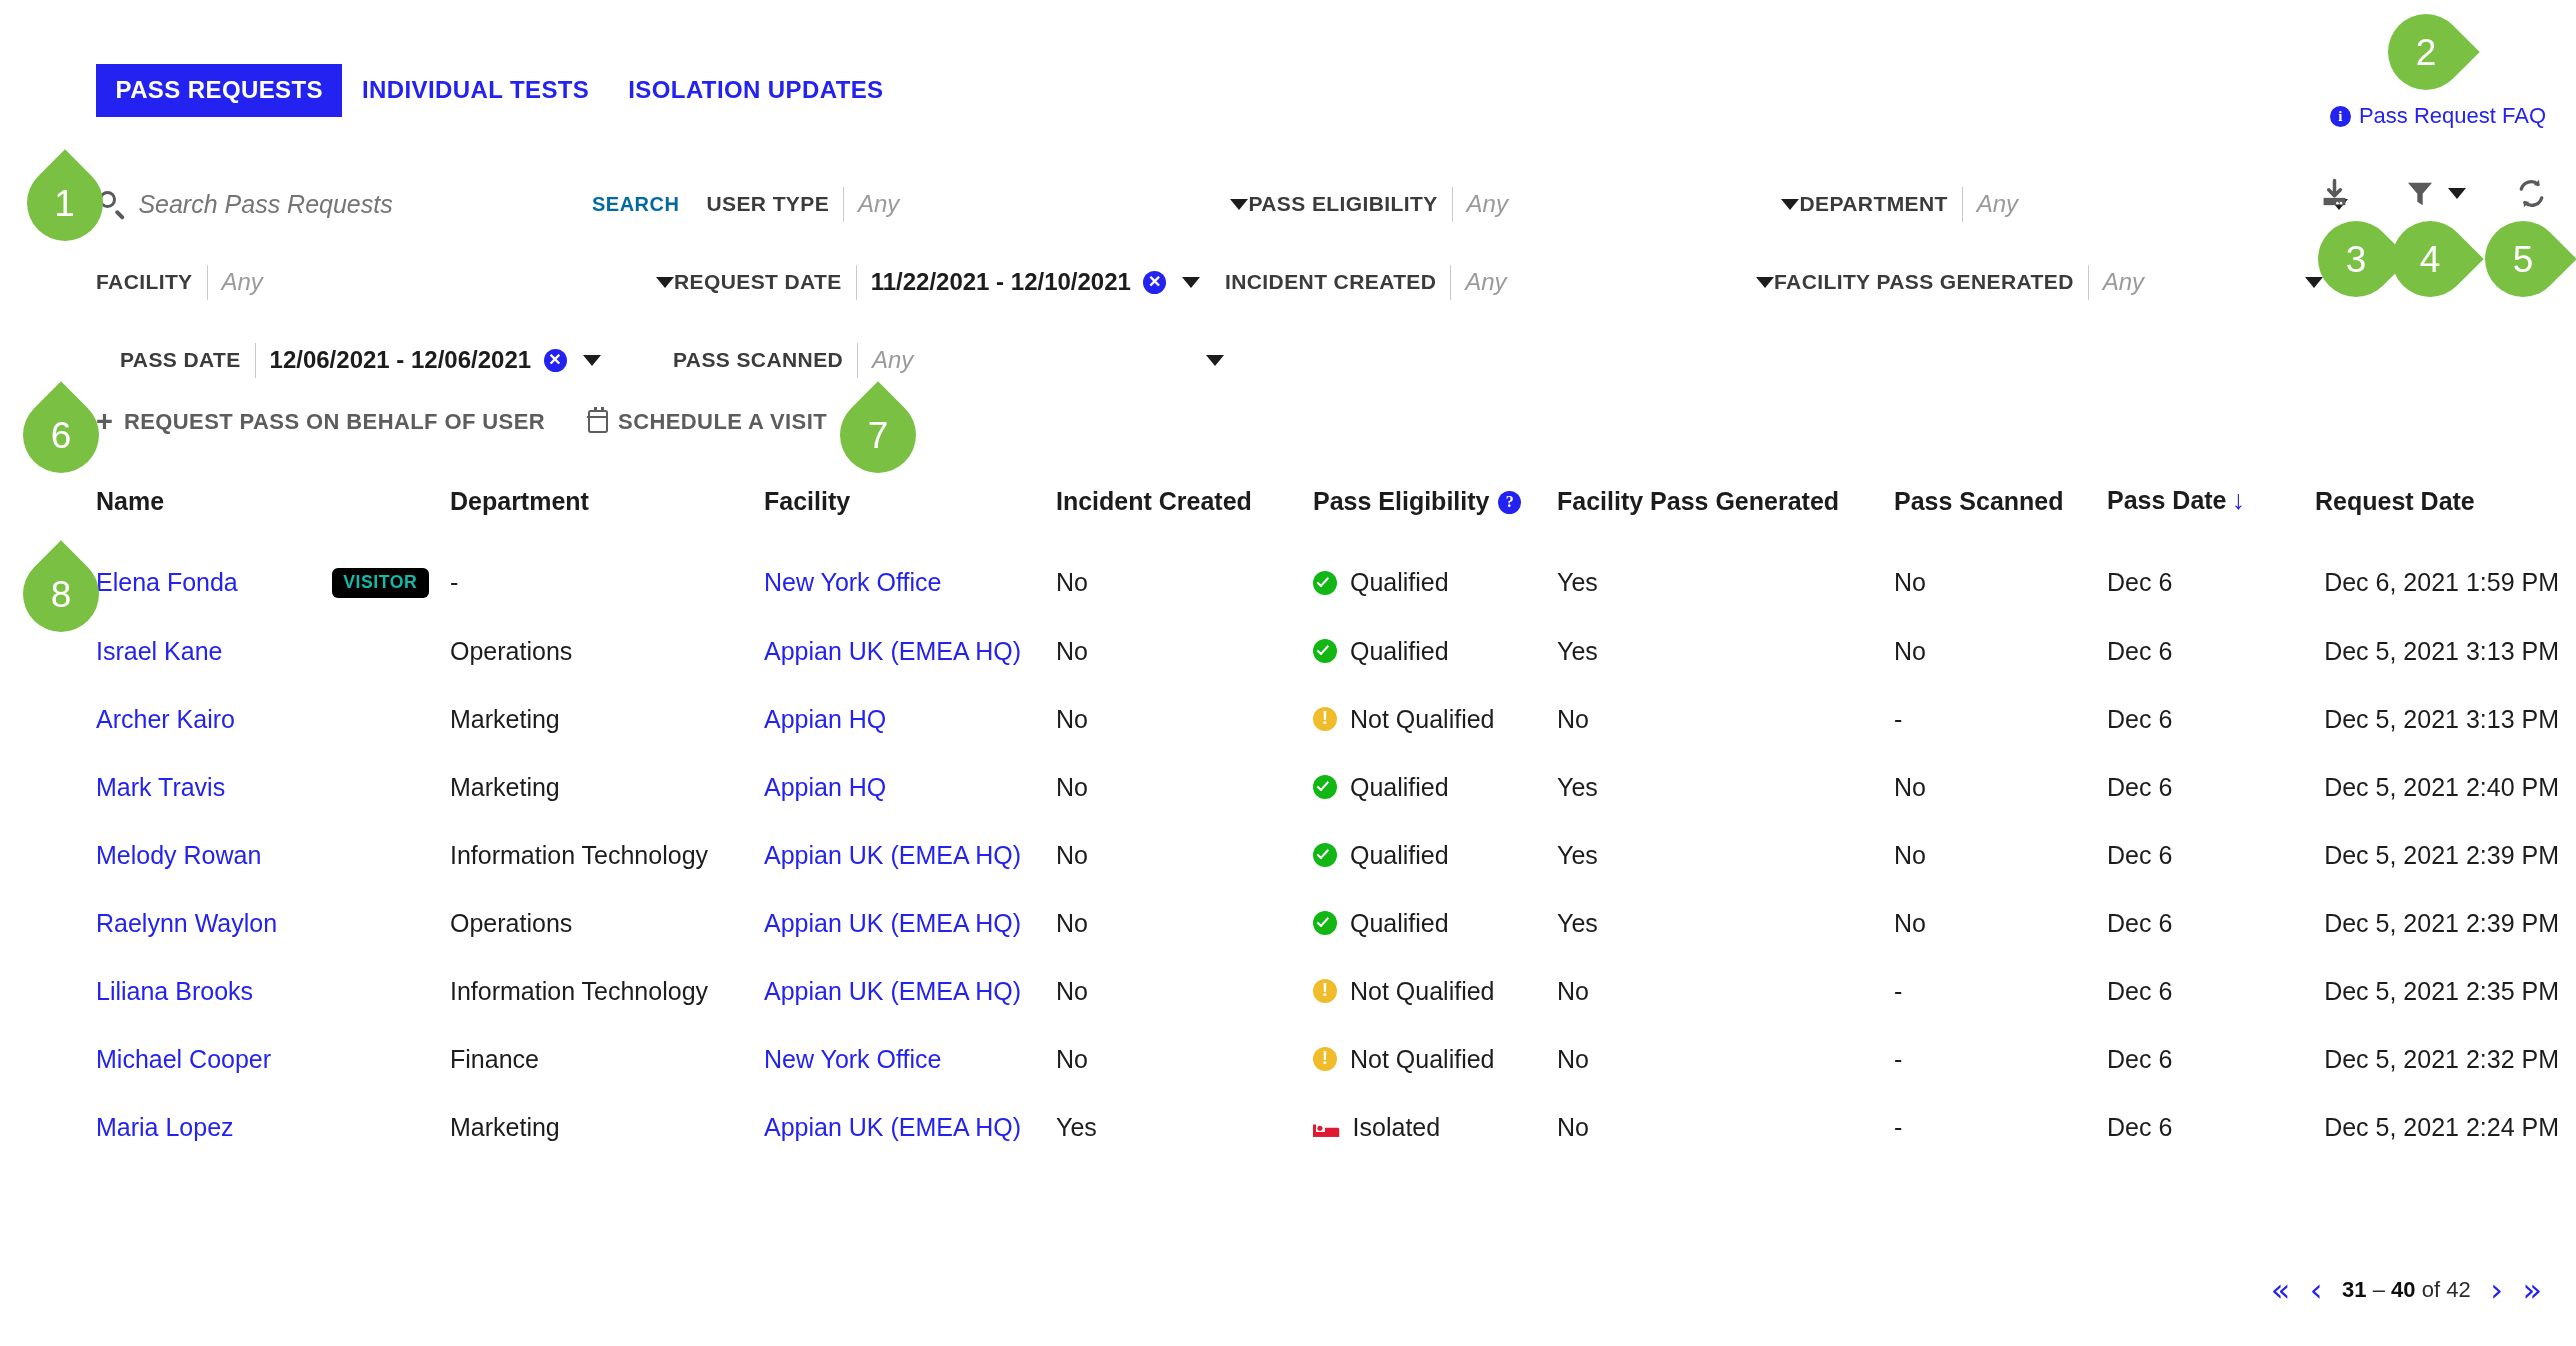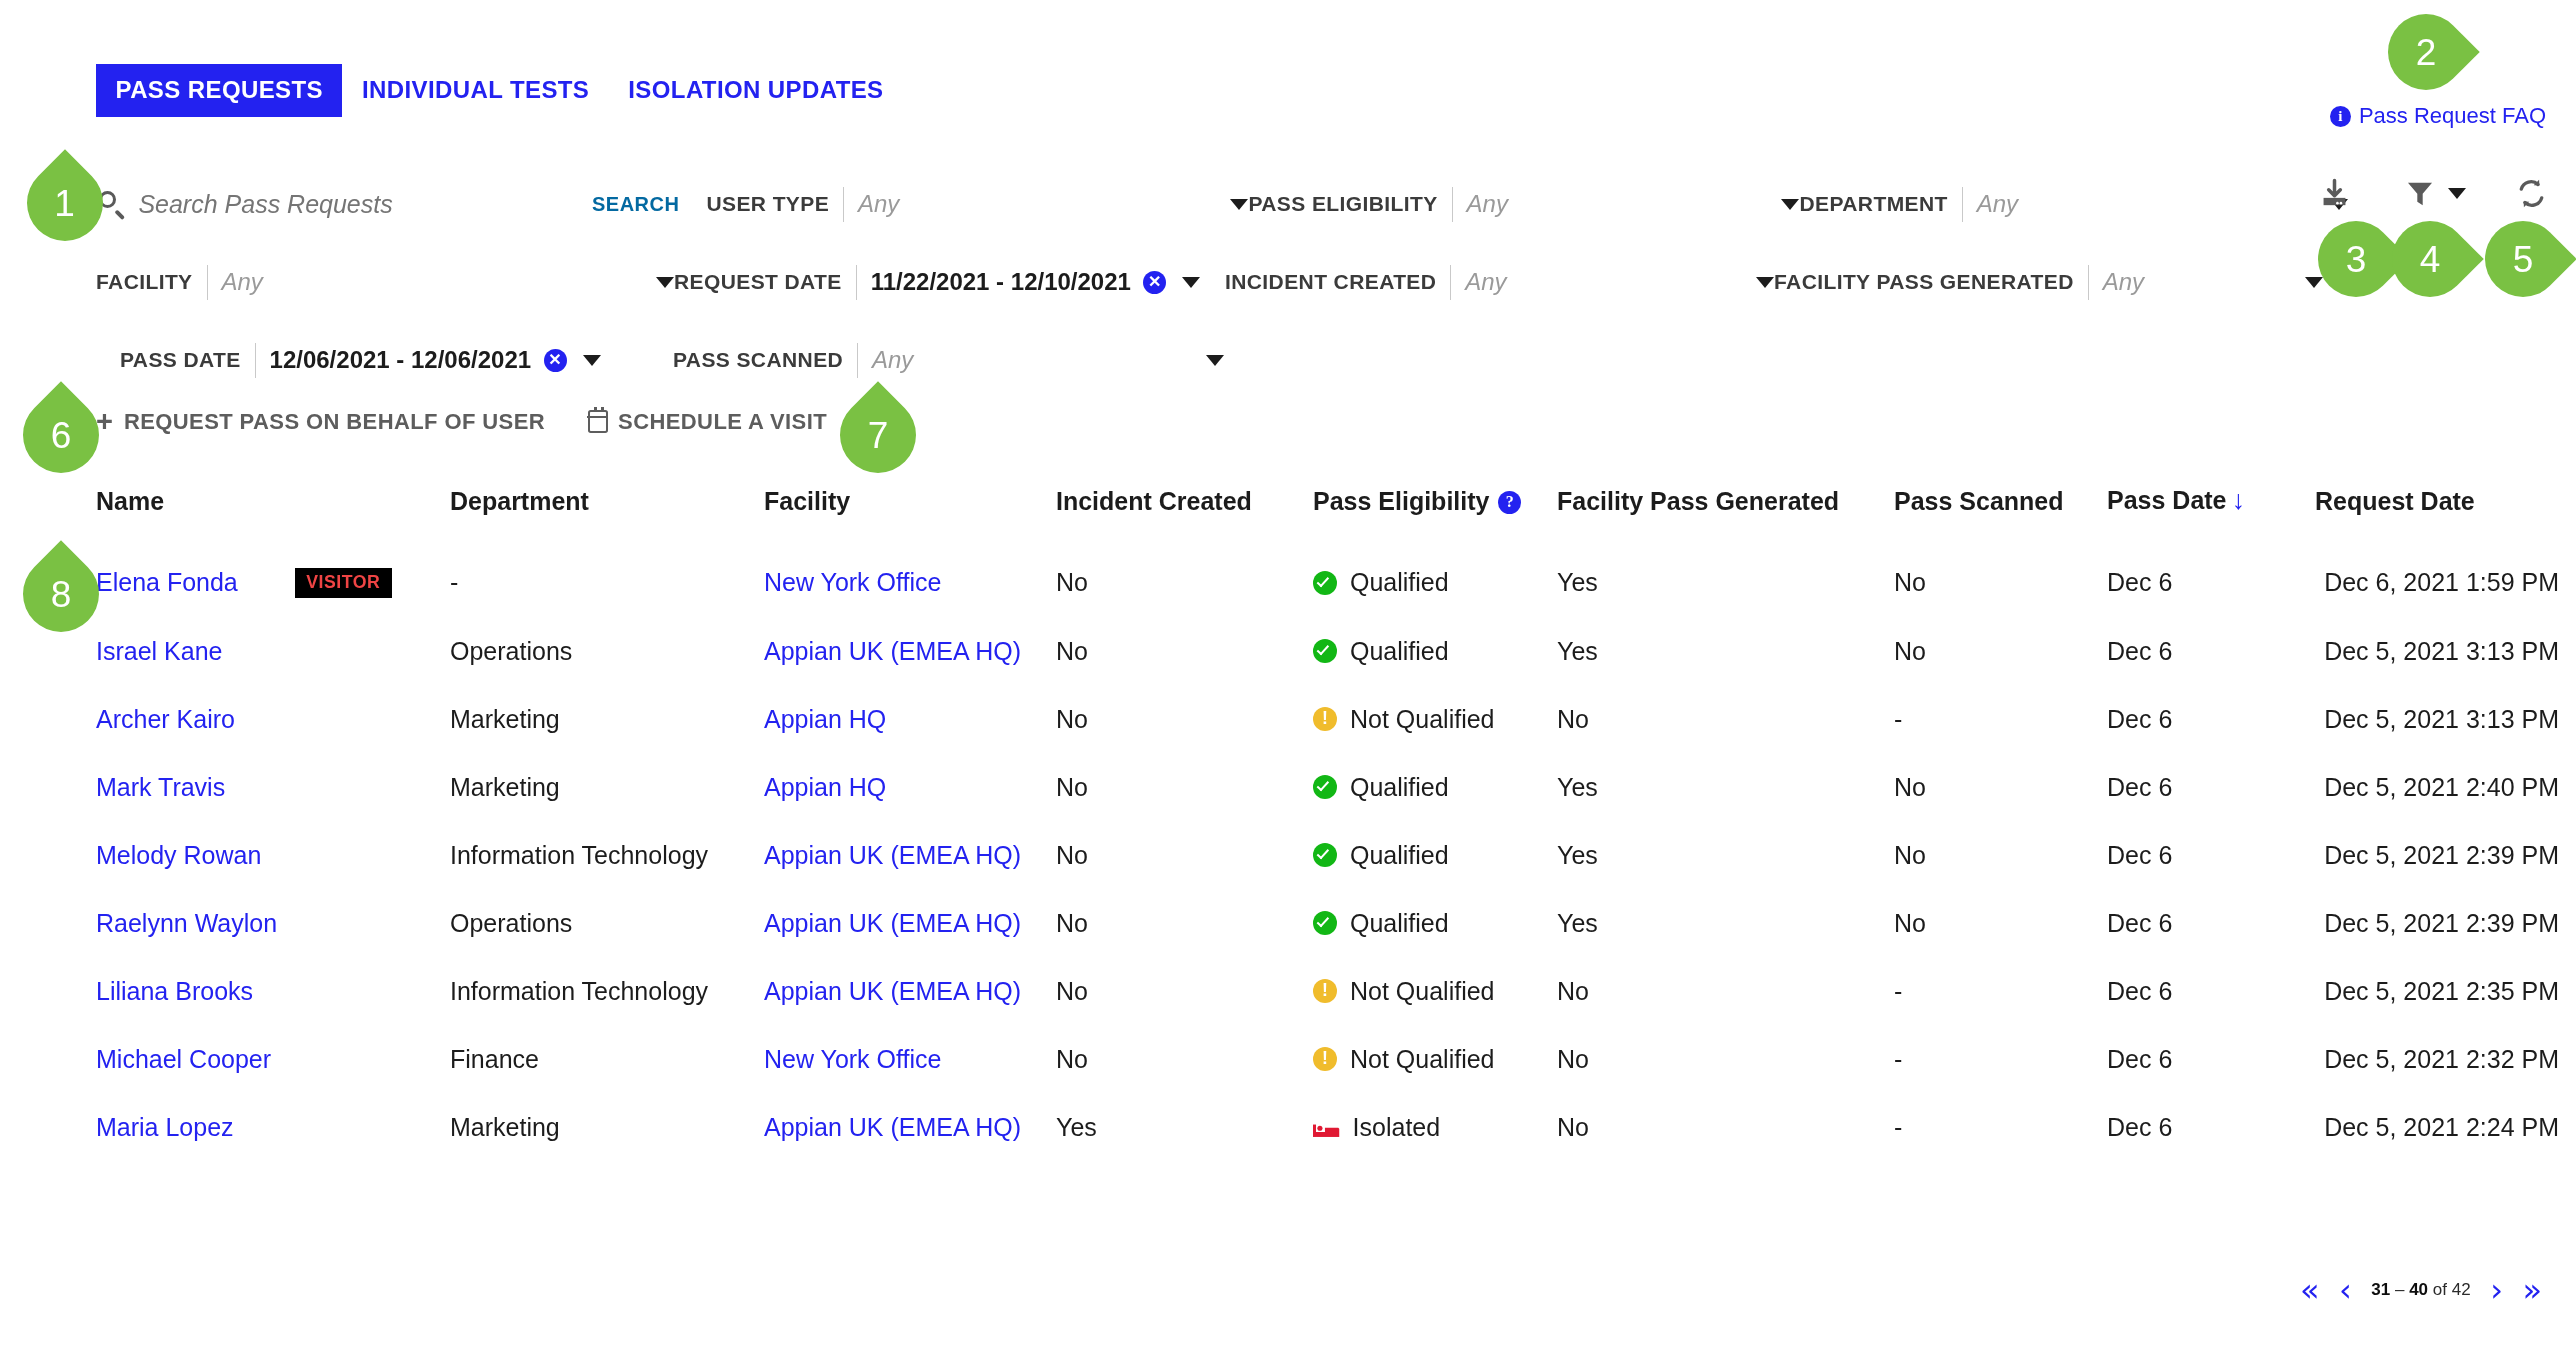--- a/index.html
+++ b/index.html
@@ -322,27 +322,28 @@
   .link { color: #2322f0; cursor: pointer; }
   .yes-green { color: #4f9b38; }
   .no-green  { color: #4f9b38; }
   .no-red    { color: #ed2939; }
   .yes-red   { color: #ed2939; }
   .dash { color:#1c1c1c; }
 
   .name-cell { display: flex; align-items: center; gap: 18px; }
   .badge {
     background: #000000;
-    color: #ef4444;
+    color: #14b8a6;
     font-size: 17.7px;
     font-weight: 700;
     letter-spacing: 0.5px;
     padding: 6.2px 11.5px;
-    margin-left: 39px;
+    margin-left: 76px;
     line-height: 1;
+    border-radius: 6px;
   }
 
   .hdr-help {
     display: inline-flex;
     width: 23px; height: 23px;
     border-radius: 50%;
     background: #2322f0;
     color: #fff;
     font-size: 16px;
     font-weight: 700;
@@ -395,21 +396,21 @@
     transform: translateY(-50%);
   }
   .pg-ico {
     color: #2322f0;
     font-size: 32px;
     font-weight: 400;
     cursor: pointer;
     line-height: 1;
     font-family: "DejaVu Sans", sans-serif;
   }
-  .pg-text { font-size: 17px; color: #2b2b2b; white-space: nowrap; }
+  .pg-text { font-size: 22px; color: #2b2b2b; white-space: nowrap; }
   .pg-text b { color: #0d0d0d; font-weight: 700; }
 </style>
 </head>
 <body>
 
 <div class="pin pin-right" style="left:26.6px; top:165px;">
   <span class="pin-shape"></span>
   <span class="pin-num">1</span>
 </div>
 <div class="pin pin-down" style="left:2388px; top:14px;">

